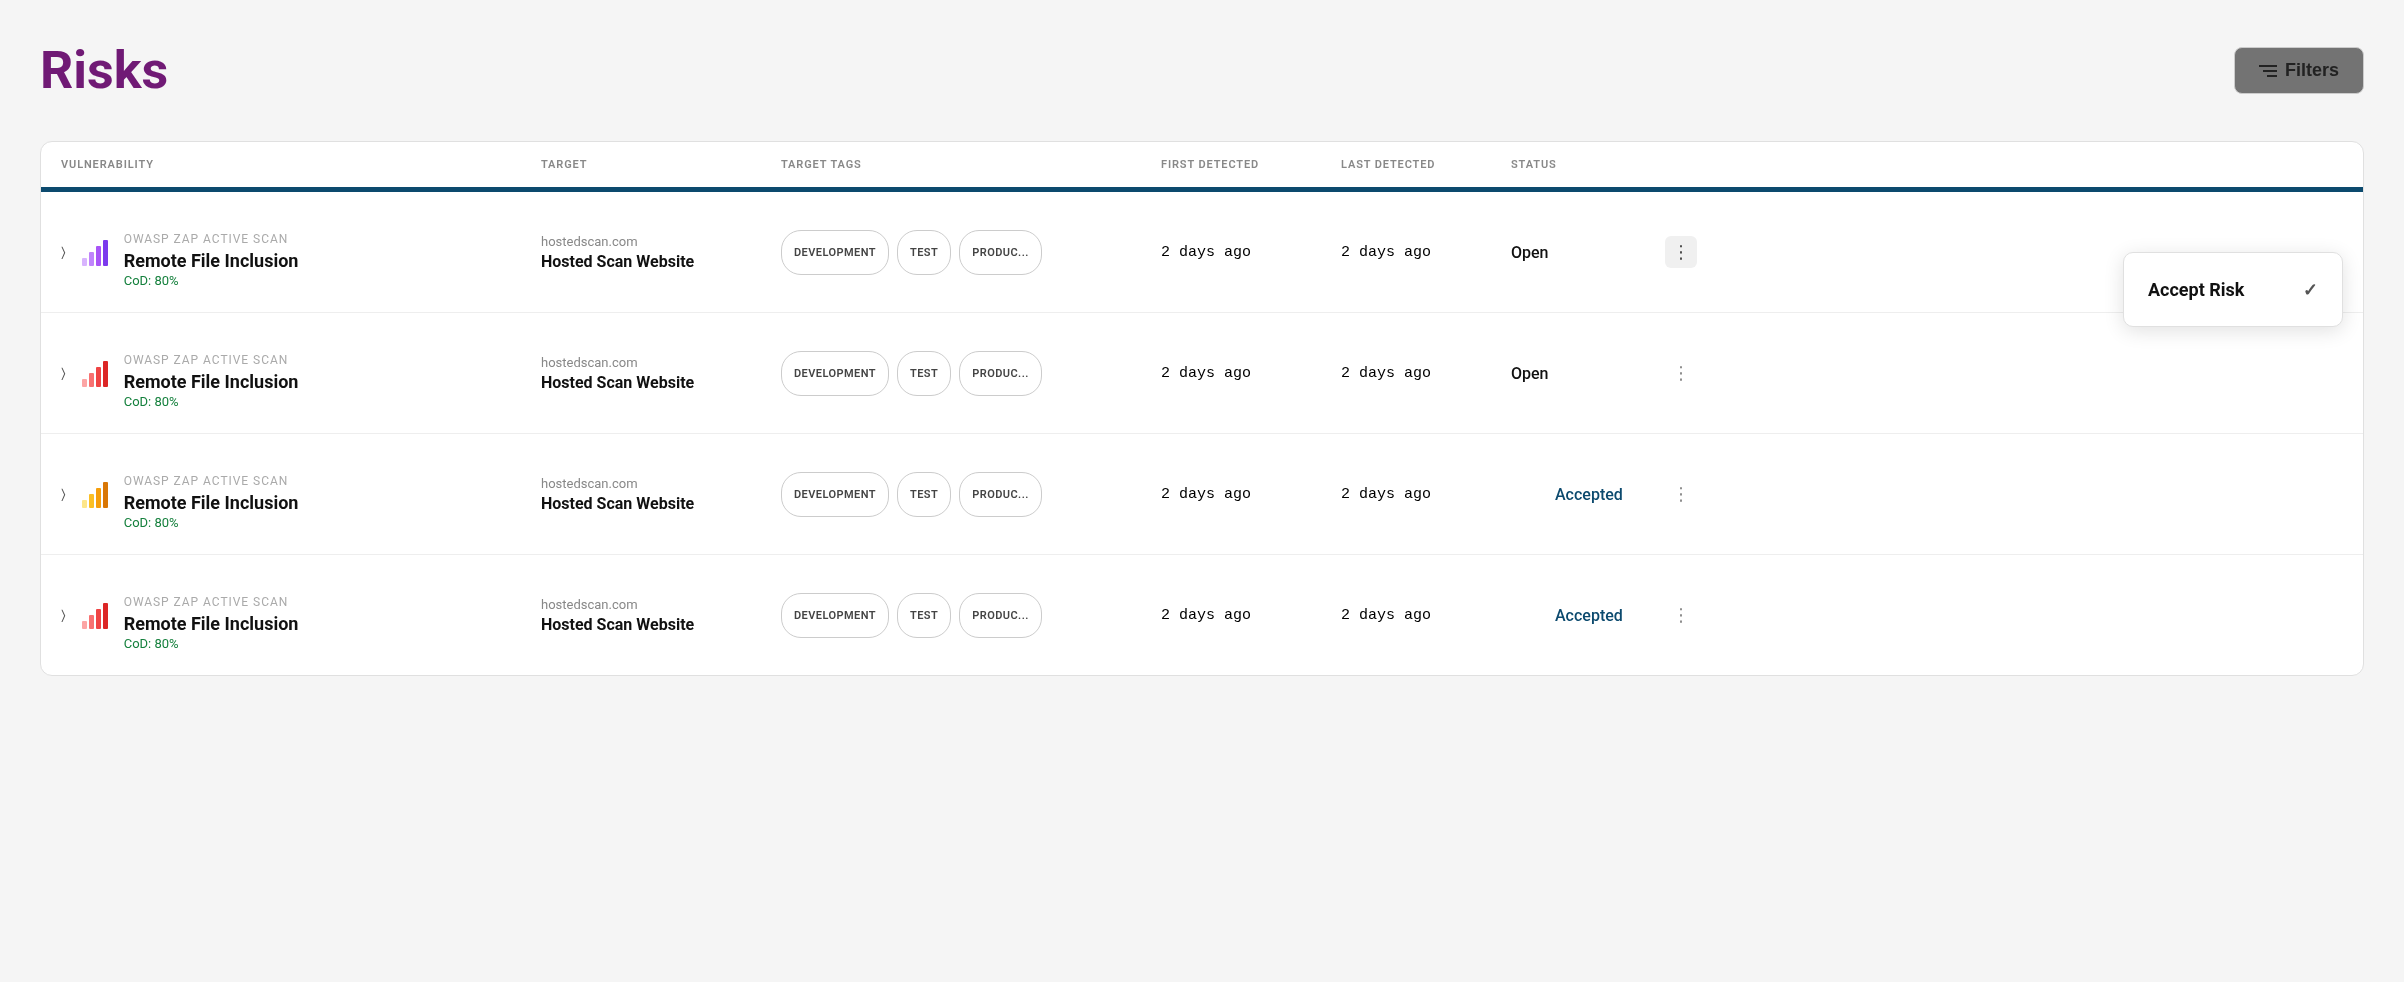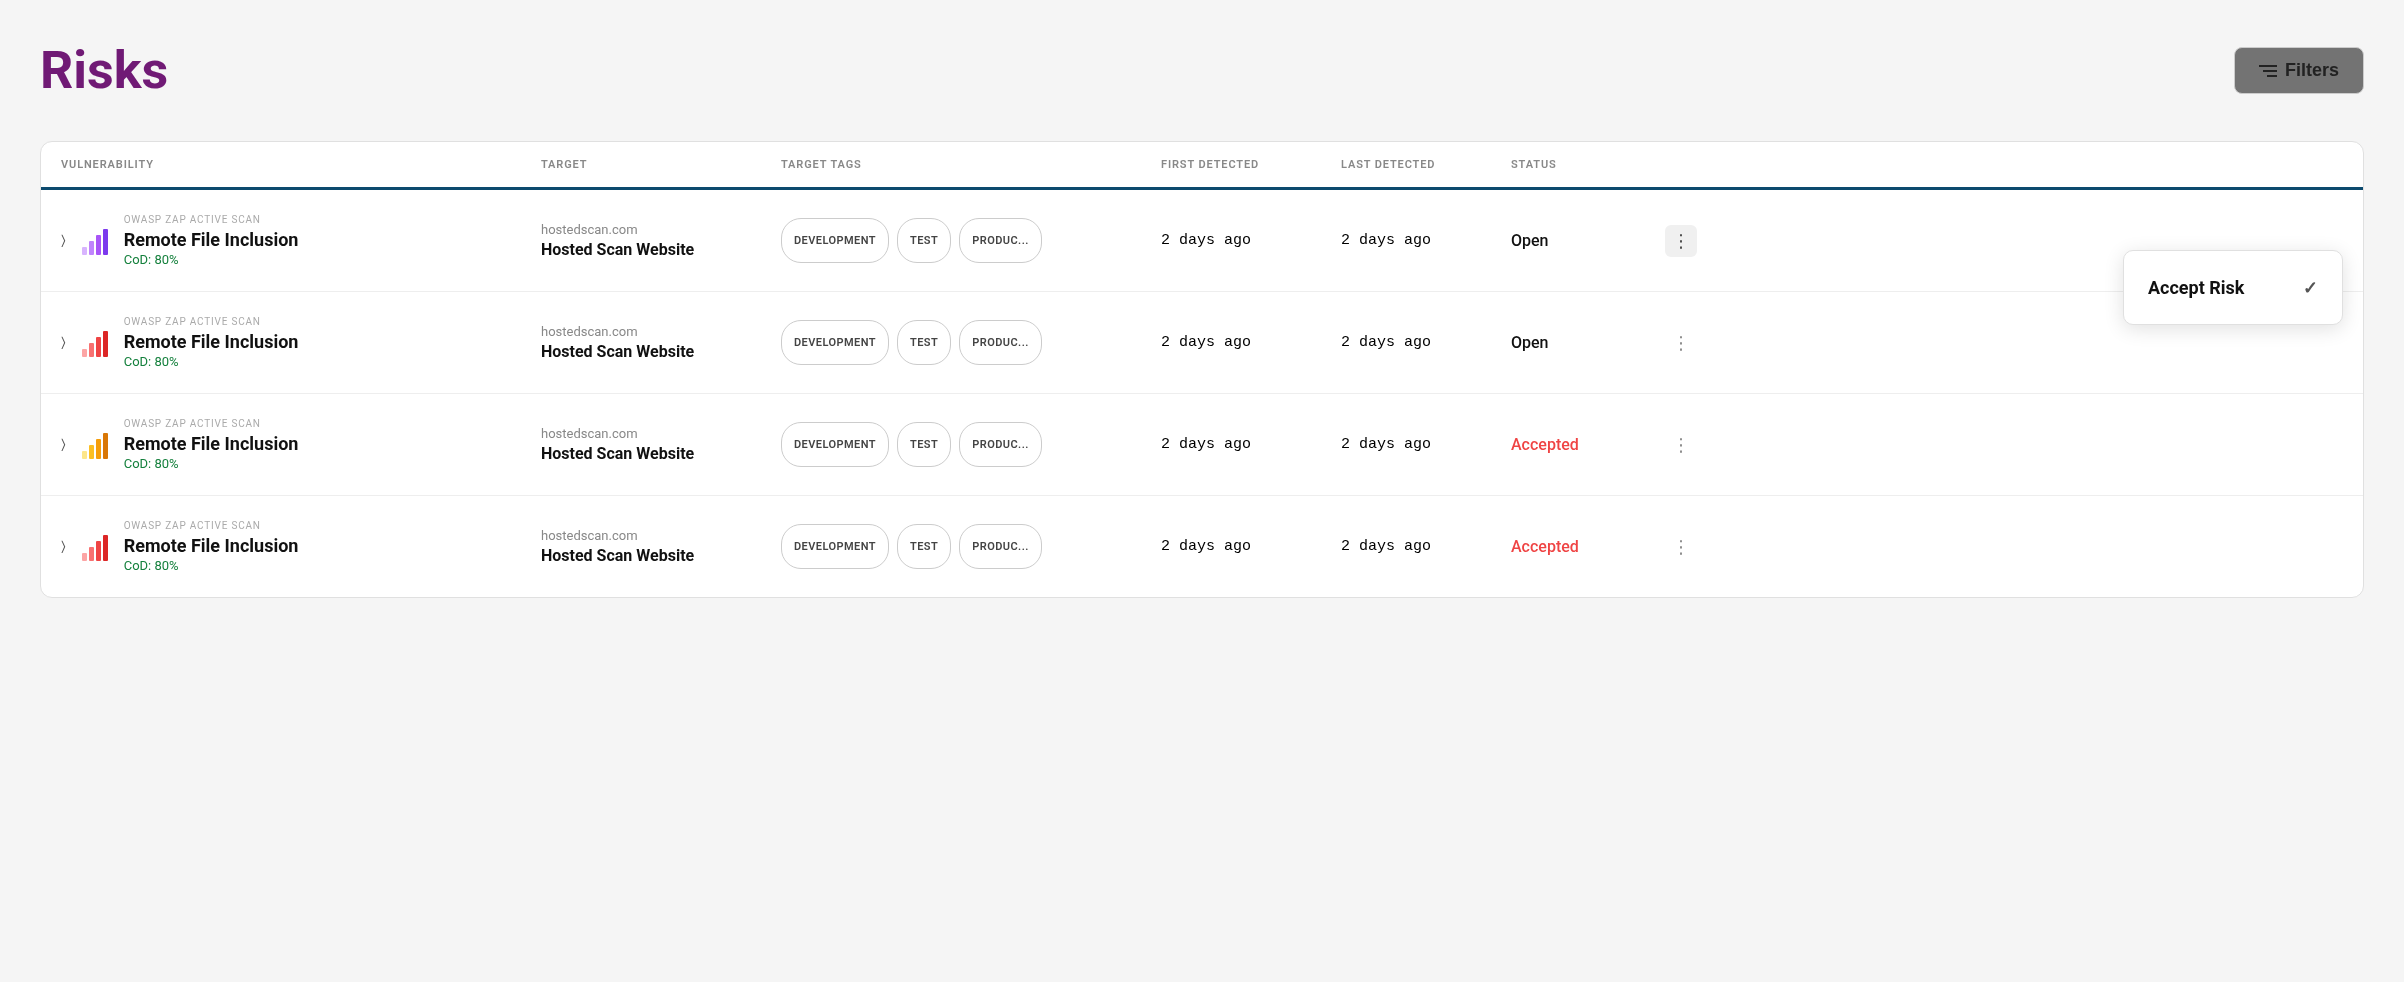--- a/index.html
+++ b/index.html
@@ -56,21 +56,21 @@
       border-radius: 12px;
       border: 1px solid #e0e0e0;
       overflow: visible;
       position: relative;
     }
 
     .table-header {
       display: grid;
       grid-template-columns: 480px 240px 380px 180px 170px 140px 60px;
       padding: 16px 20px;
-      border-bottom: 3px solid #0c4a6e;
+      border-bottom: 5px solid #0c4a6e;
     }
 
     .col-header {
       font-size: 11px;
       font-weight: 600;
       color: #888;
       letter-spacing: 0.08em;
       text-transform: uppercase;
     }
 
@@ -106,25 +106,26 @@
       gap: 2px;
       height: 28px;
     }
     .bar-icon .bar {
       width: 5px;
       border-radius: 1px;
     }
 
     .vuln-info {}
     .scanner-label {
-      font-size: 10px;
+      font-size: 12px;
       color: #aaa;
       letter-spacing: 0.08em;
       text-transform: uppercase;
       margin-bottom: 4px;
+      margin-top: 16px;
     }
     .vuln-name {
       font-size: 18px;
       font-weight: 700;
       color: #111;
       margin-bottom: 2px;
     }
     .vuln-cod {
       font-size: 13px;
       color: #15803d;
@@ -161,21 +162,21 @@
       font-size: 15px;
       color: #000000;
       font-family: Liberation Mono, monospace;
     }
 
     .cell-status {
       font-size: 16px;
       font-weight: 500;
     }
     .status-open { color: #111; }
-    .status-accepted { color: #ef4444; }
+    .status-accepted { color: #0c4a6e; margin-left: 44px; }
 
     .cell-actions {
       display: flex;
       justify-content: center;
       align-items: center;
     }
 
     .more-btn {
       background: #f0f0f0;
       border: none;

